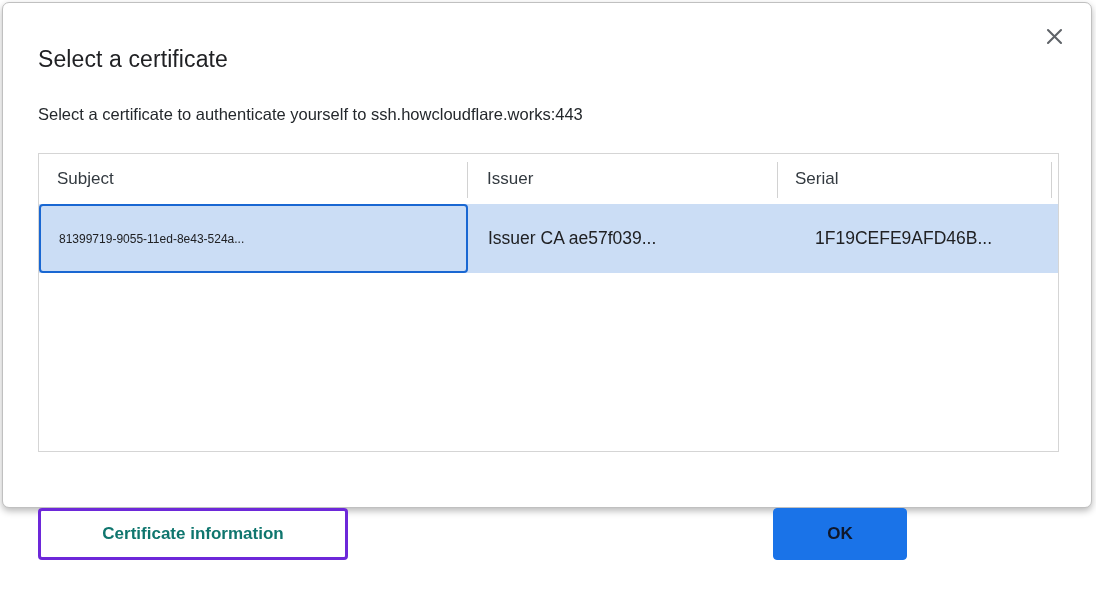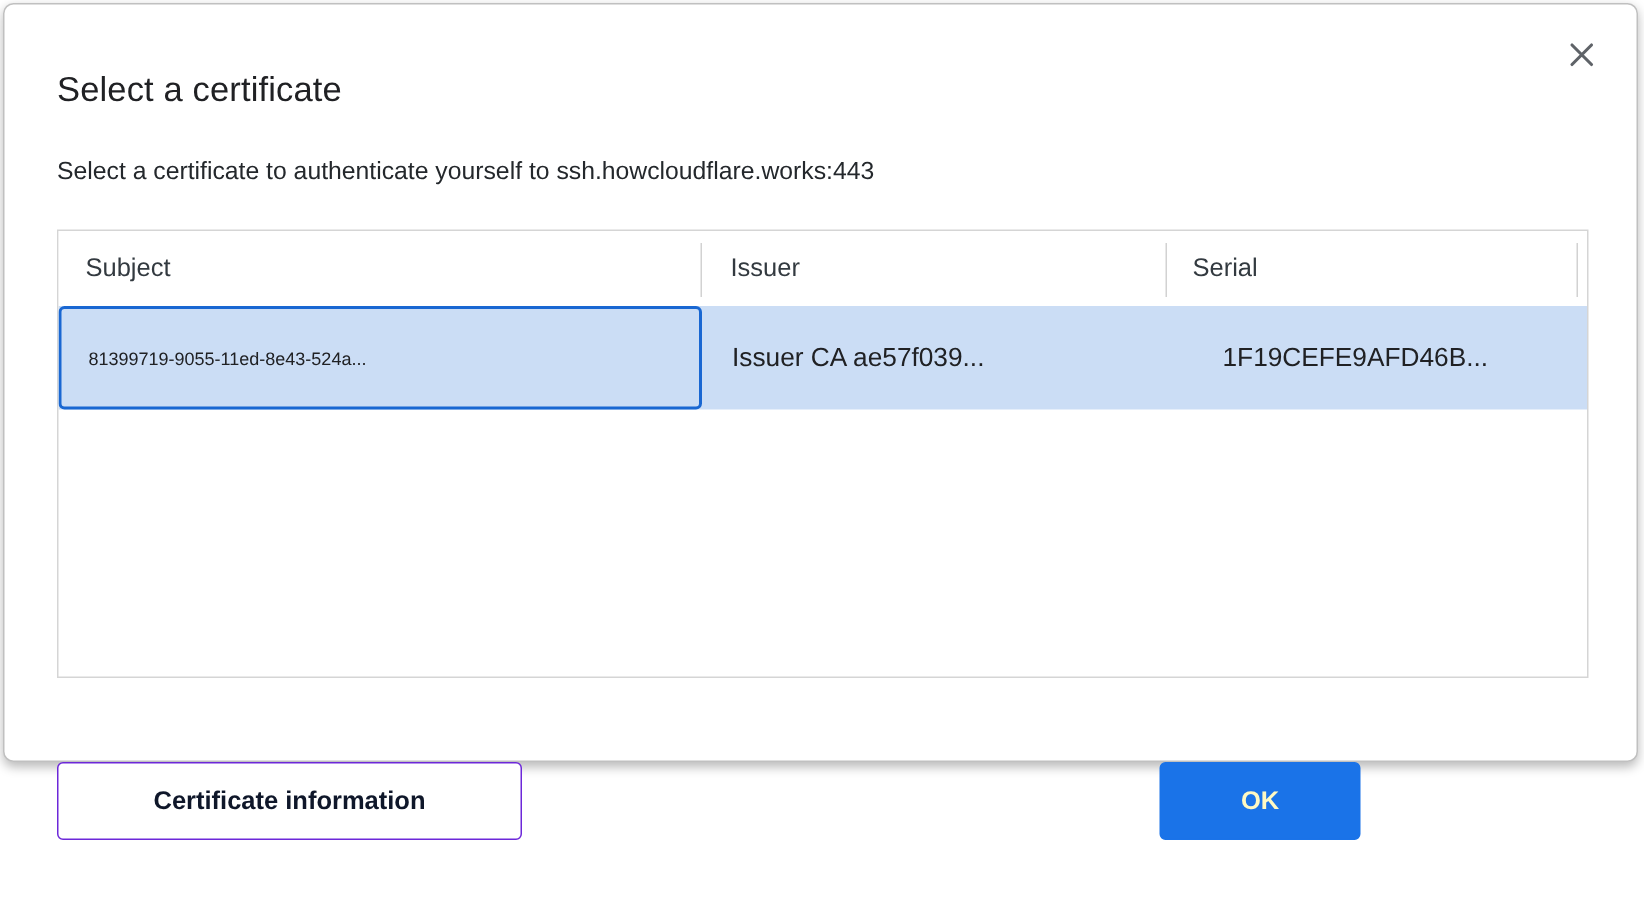--- a/index.html
+++ b/index.html
@@ -134,27 +134,27 @@
     font-family: "Liberation Sans", sans-serif;
     font-size: 17px;
     font-weight: bold;
     cursor: pointer;
     display: flex;
     align-items: center;
     justify-content: center;
   }
   .btn.secondary {
     background: #ffffff;
-    border: 1px solid #6d28d9;
-    color: #0f172a;
+    border: 3px solid #6d28d9;
+    color: #0f766e;
   }
   .btn.primary {
     background: #1a73e8;
     border: 1px solid #1a73e8;
-    color: #fef9c3;
+    color: #0f172a;
   }
   .btn-cert-info { left: 35px;  width: 310px; }
   .btn-ok        { left: 770px; width: 134px; }
   .btn-cancel    { left: 923px; width: 135px; }
 </style>
 </head>
 <body>
 
 <div class="dialog">
 

